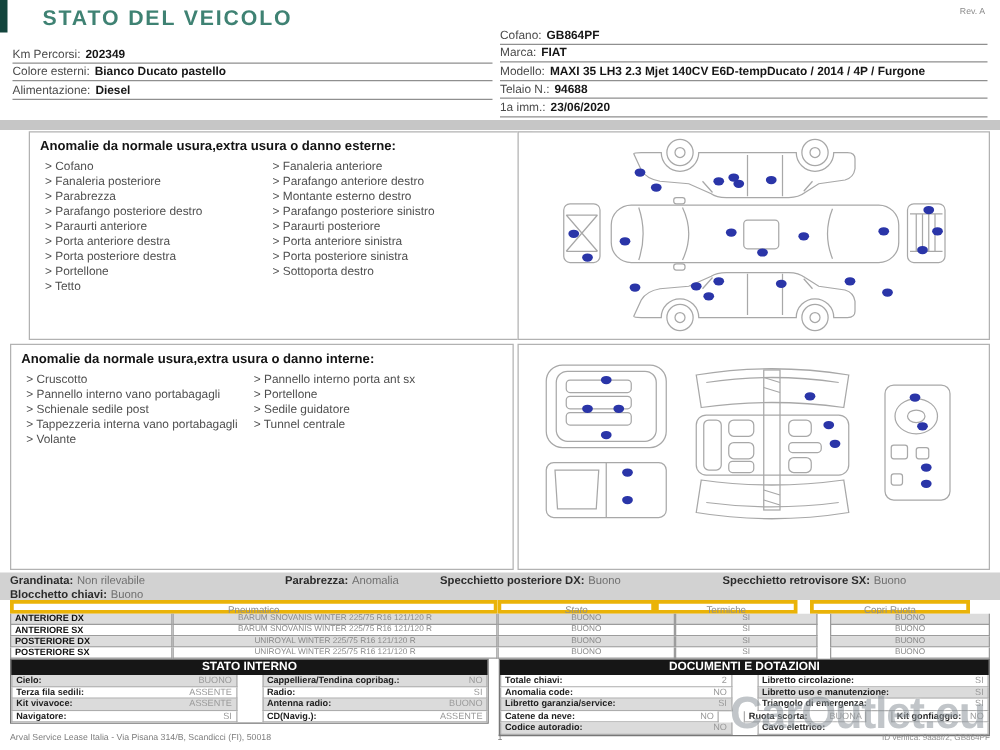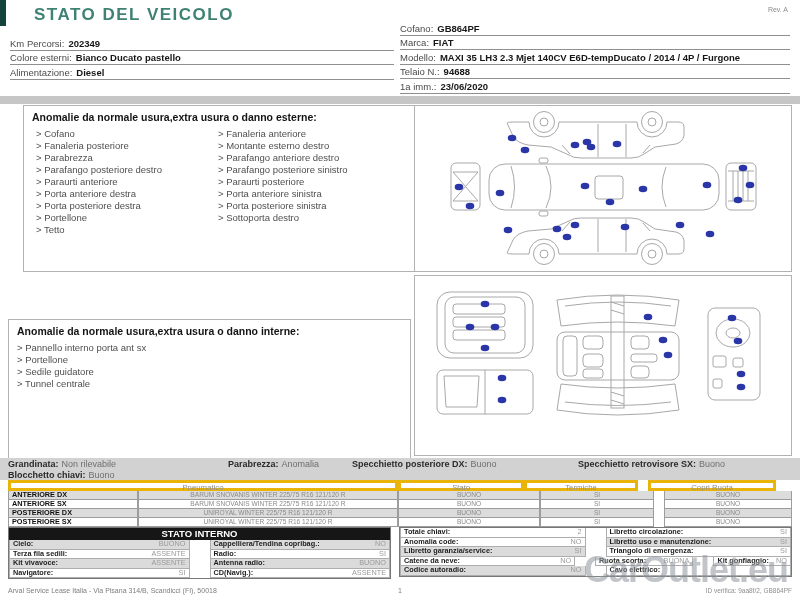--- a/index.html
+++ b/index.html
@@ -14,21 +14,21 @@
   .hfields.hleft{left:10px;top:36px;width:384px;}
   .hfields.hright{left:400px;top:21px;width:390px;}
   .field-row{border-bottom:1px solid #8f8f8f;padding:1.5px 0 1px;font-size:9.5px;line-height:11px;color:#4a4a4a;}
   .f-value{font-weight:bold;color:#161616;margin-left:4px;}
 
   .grayband{position:absolute;left:0;top:96px;width:800px;height:8px;background:#c6c6c6;}
 
   .box{position:absolute;border:1px solid #b2b2b2;background:#fff;}
   .box.ext-list{left:8px;top:105px;width:403px;height:167px;padding:5px 8px;margin-left:15px;}
   .box.ext-diagram{left:414px;top:105px;width:378px;height:167px;}
-  .box.int-list{left:8px;top:275px;width:403px;height:181px;padding:5px 8px;margin-top:44px;}
+  .box.int-list{left:8px;top:275px;width:403px;height:181px;padding:5px 8px;}
   .box.int-diagram{left:414px;top:275px;width:378px;height:181px;}
   .box-title{font-size:10.5px;font-weight:bold;color:#141414;margin-bottom:5px;}
   .cols{display:flex;}
   .col.c1{width:182px;margin-left:4px;}
   .col.c2{flex:1;}
   .anomaly-item{font-size:9.5px;line-height:11px;color:#4f4f4f;margin-bottom:1px;}
 
   svg.diagram{display:block;width:100%;height:100%;}
   .diagram .outline{fill:none;stroke:#a8a8a8;stroke-width:1;}
 
@@ -103,22 +103,22 @@
           <div class="anomaly-item">&gt; Parabrezza</div>
           <div class="anomaly-item">&gt; Parafango posteriore destro</div>
           <div class="anomaly-item">&gt; Paraurti anteriore</div>
           <div class="anomaly-item">&gt; Porta anteriore destra</div>
           <div class="anomaly-item">&gt; Porta posteriore destra</div>
           <div class="anomaly-item">&gt; Portellone</div>
           <div class="anomaly-item">&gt; Tetto</div>
         </div>
       <div class="col c2">
           <div class="anomaly-item">&gt; Fanaleria anteriore</div>
+          <div class="anomaly-item">&gt; Parafango anteriore destro</div>
           <div class="anomaly-item">&gt; Montante esterno destro</div>
-          <div class="anomaly-item">&gt; Parafango anteriore destro</div>
           <div class="anomaly-item">&gt; Parafango posteriore sinistro</div>
           <div class="anomaly-item">&gt; Paraurti posteriore</div>
           <div class="anomaly-item">&gt; Porta anteriore sinistra</div>
           <div class="anomaly-item">&gt; Porta posteriore sinistra</div>
           <div class="anomaly-item">&gt; Sottoporta destro</div>
         </div>
     </div>
   </div>
 
   <div class="box ext-diagram">
@@ -180,20 +180,27 @@
         <ellipse cx="160" cy="119" rx="4.3" ry="3.3" fill="#2a35a8"></ellipse>
         <ellipse cx="210" cy="121" rx="4.3" ry="3.3" fill="#2a35a8"></ellipse>
         <ellipse cx="265" cy="119" rx="4.3" ry="3.3" fill="#2a35a8"></ellipse>
         <ellipse cx="295" cy="128" rx="4.3" ry="3.3" fill="#2a35a8"></ellipse>
       </svg>
   </div>
 
   <div class="box int-list">
     <div class="box-title">Anomalie da normale usura,extra usura o danno interne:</div>
     <div class="cols">
+      <div class="col c1">
+          <div class="anomaly-item">&gt; Cruscotto</div>
+          <div class="anomaly-item">&gt; Pannello interno vano portabagagli</div>
+          <div class="anomaly-item">&gt; Schienale sedile post</div>
+          <div class="anomaly-item">&gt; Tappezzeria interna vano portabagagli</div>
+          <div class="anomaly-item">&gt; Volante</div>
+        </div>
       <div class="col c2">
           <div class="anomaly-item">&gt; Pannello interno porta ant sx</div>
           <div class="anomaly-item">&gt; Portellone</div>
           <div class="anomaly-item">&gt; Sedile guidatore</div>
           <div class="anomaly-item">&gt; Tunnel centrale</div>
         </div>
     </div>
   </div>
 
   <div class="box int-diagram">
@@ -346,20 +353,21 @@
           </div>
           <div class="pcell w50">
             <span class="p-label">CD(Navig.):</span>
             <span class="p-value">ASSENTE</span>
           </div>
         </div>
       </div>
   </div>
 
   <div class="ptable doc">
+    <div class="ptable-head">DOCUMENTI E DOTAZIONI</div>
     <div>
         <div class="pair-row">
           <div class="pcell w50">
             <span class="p-label">Totale chiavi:</span>
             <span class="p-value">2</span>
           </div>
           <div class="pcell w50">
             <span class="p-label">Libretto circolazione:</span>
             <span class="p-value">SI</span>
           </div>

